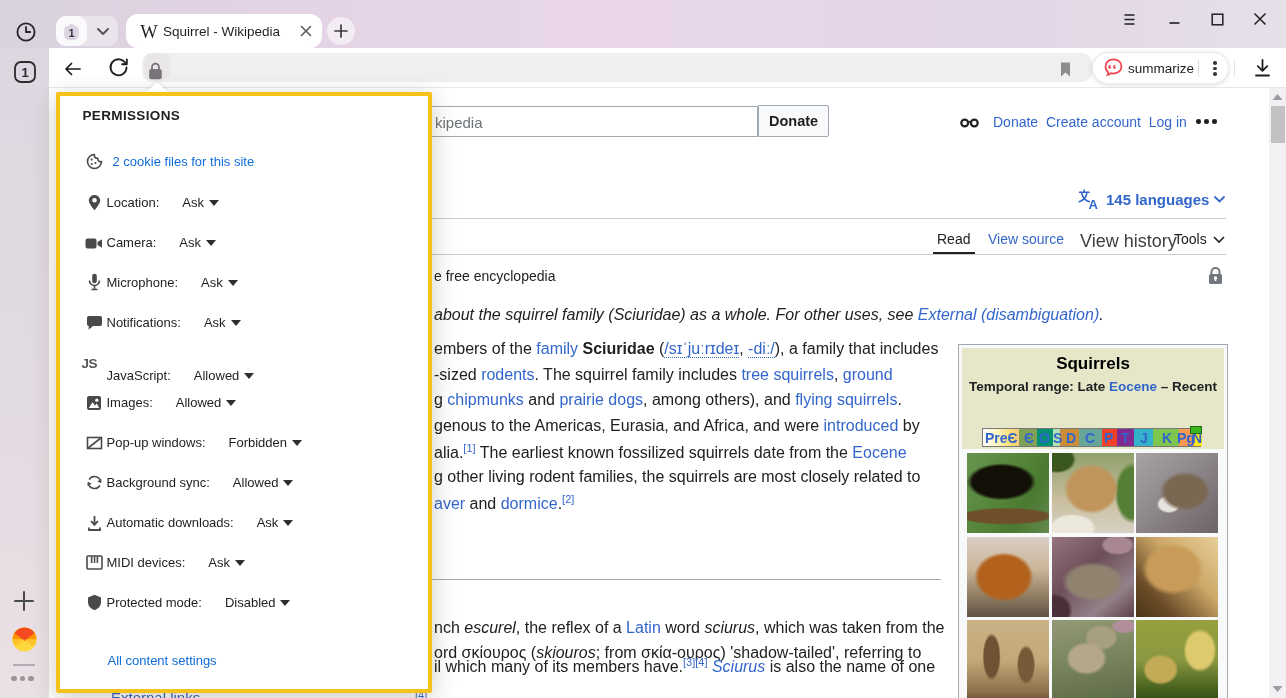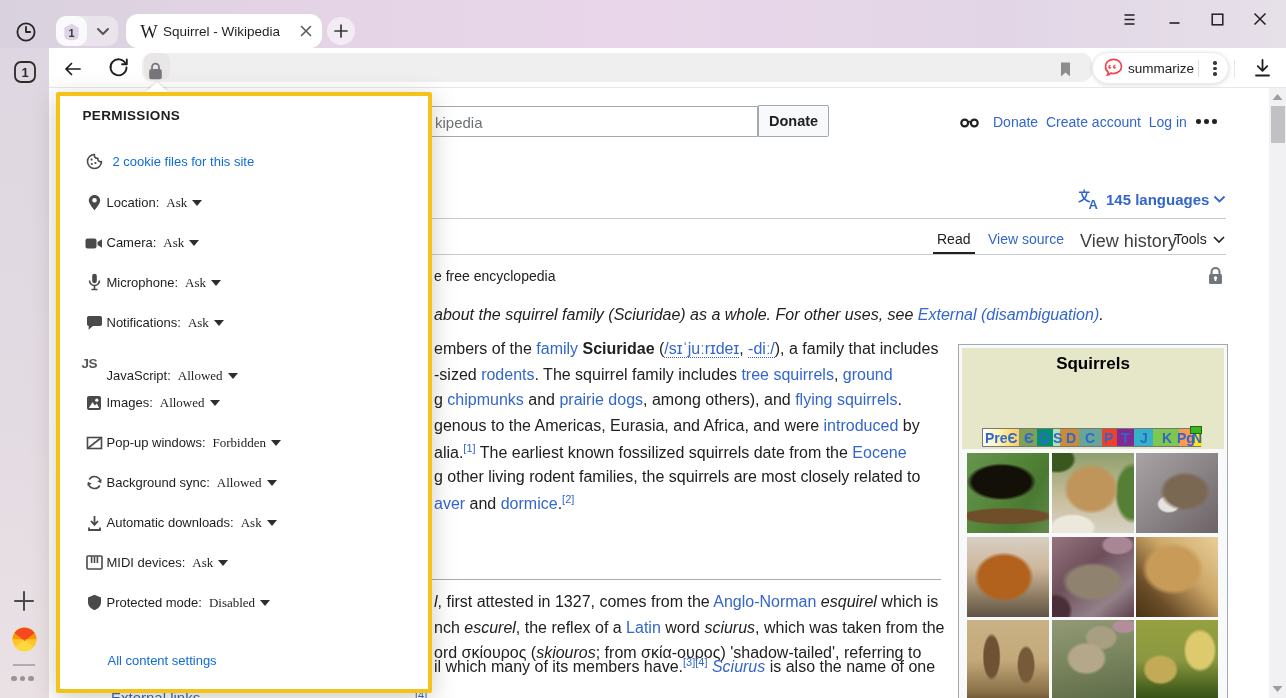--- a/index.html
+++ b/index.html
@@ -16,21 +16,21 @@
 #scrollbar { left:1269px; top:88px; width:17px; height:610px; background:#f1f0f2; }
 .line { position:absolute; white-space:nowrap; font-size:16px; color:#202122; }
 a.wl { color:#3366cc; text-decoration:none; }
 sup { font-size:11px; color:#3366cc; }
 
 #panel { left:55.5px; top:92px; width:376px; height:601px; background:#fff;
   border:4.5px solid #f5c21a; border-radius:2px; box-shadow:0 6px 24px rgba(60,50,20,.25); z-index:50; }
 #panel .row { position:absolute; left:47px; height:20px; font-size:13px; color:#1e1e1e; white-space:nowrap; }
 .caret { display:inline-block; width:0; height:0; border-left:5.5px solid transparent; border-right:5.5px solid transparent; border-top:6.5px solid #2e2e2e; margin-left:5px; vertical-align:1.5px; }
 #panel .pblue, .pblue { color:#0f6bd7 !important; }
-.val { margin-left:7px;font-family:Liberation Serif, serif; }
+.val { margin-left:23px; }
 .pic { color:#4a4a4a; }
 .cell { width:82px; height:80px; }
 #ptri { left:146px; top:82px; width:0; height:0; border-left:11px solid transparent; border-right:11px solid transparent; border-bottom:10px solid #fff; z-index:51; filter:drop-shadow(0 -1px 1px rgba(0,0,0,.12)); }
 </style>
 </head>
 <body>
 <div class="abs" id="tabbar">
   <svg class="abs" style="left:15.5px;top:22px" width="20" height="20" viewBox="0 0 20 20">
       <circle cx="10" cy="10" r="8.6" fill="none" stroke="#252525" stroke-width="1.8"></circle>
       <path d="M10 5 V10 H14.2" fill="none" stroke="#252525" stroke-width="1.8" stroke-linecap="round" stroke-linejoin="round"></path>
@@ -172,29 +172,29 @@
     </svg>
   <div class="line" style="left:385px;top:218px;font-style:italic">about the squirrel family (Sciuridae) as a whole. For other uses, see <a class="wl">External (disambiguation)</a>.</div>
   <div class="line" style="left:385px;top:252px">embers of the <a class="wl">family</a> <b>Sciuridae</b> (<a class="wl" style="border-bottom:1px dotted #3366cc">/sɪˈjuːrɪdeɪ</a>, <a class="wl" style="border-bottom:1px dotted #3366cc">-diː/</a>), a family that includes</div>
   <div class="line" style="left:385px;top:277.5px">-sized <a class="wl">rodents</a>. The squirrel family includes <a class="wl">tree squirrels</a>, <a class="wl">ground</a></div>
   <div class="line" style="left:385px;top:303px">g <a class="wl">chipmunks</a> and <a class="wl">prairie dogs</a>, among others), and <a class="wl">flying squirrels</a>.</div>
   <div class="line" style="left:385px;top:328.5px">genous to the Americas, Eurasia, and Africa, and were <a class="wl">introduced</a> by</div>
   <div class="line" style="left:385px;top:354px">alia.<sup>[1]</sup> The earliest known fossilized squirrels date from the <a class="wl">Eocene</a></div>
   <div class="line" style="left:385px;top:379.5px">g other living rodent families, the squirrels are most closely related to</div>
   <div class="line" style="left:385px;top:405px"><a class="wl">aver</a> and <a class="wl">dormice</a>.<sup>[2]</sup></div>
   <div class="abs" style="left:60px;top:491px;width:832px;height:1px;background:#a7abb1"></div>
-  <div class="line" style="left:385px;top:505px"><i>l</i>, first attested in 1327, comes from the <a class="wl">Anglo-Norman</a> <i>esquirel</i> which is</div>
   <div class="line" style="left:385px;top:530.5px">nch <i>escurel</i>, the reflex of a <a class="wl">Latin</a> word <i>sciurus</i>, which was taken from the</div>
   <div class="line" style="left:385px;top:556px">ord σκίουρος (<i>skiouros</i>; from σκία-ουρος) 'shadow-tailed', referring to</div>
   <div class="line" style="left:385px;top:568px">il which many of its members have.<sup>[3][4]</sup> <a class="wl"><i>Sciurus</i></a> is also the name of one</div>
   <div class="abs" style="left:62px;top:601px;font-size:15px;color:#3366cc">External links</div>
   <div class="abs" style="left:366px;top:601px;font-size:11px;color:#3366cc">[4]</div>
   <div class="abs" id="infobox" style="left:909px;top:256px;width:270px;height:500px;border:1px solid #a2a9b1;background:#f8f9fa">
     <div class="abs" style="left:3px;top:3px;width:262px;height:101px;background:#e6e7c8"></div>
     <div class="abs" style="left:3px;top:9px;width:262px;text-align:center;font-size:17px;font-weight:bold;color:#000">Squirrels</div>
+    <div class="abs" style="left:3px;top:34px;width:262px;text-align:center;font-size:13.5px;font-weight:bold;color:#202122;white-space:nowrap">Temporal range: Late <a class="wl" style="font-weight:bold">Eocene</a> – Recent</div>
     <div class="abs" id="tsbar" style="left:23px;top:83px;width:219px;height:19px;border:1px solid #777;background:#fff">
       <div class="abs" style="left:0;top:0;height:17px;width:36px;background:linear-gradient(90deg,#ffffff 0%,#fdf3b2 45%,#fbdc6e 80%,#f6c97e 100%)"></div>
       <div class="abs" style="left:36px;top:0;height:17px;width:18px;background:#7fa056"></div>
       <div class="abs" style="left:54px;top:0;height:17px;width:16px;background:#009270"></div>
       <div class="abs" style="left:70px;top:0;height:17px;width:7px;background:#b3e1b6"></div>
       <div class="abs" style="left:77px;top:0;height:17px;width:19px;background:#cb8c37"></div>
       <div class="abs" style="left:96px;top:0;height:17px;width:23px;background:#67a599"></div>
       <div class="abs" style="left:119px;top:0;height:17px;width:15px;background:#f04028"></div>
       <div class="abs" style="left:134px;top:0;height:17px;width:17px;background:#812b92"></div>
       <div class="abs" style="left:151px;top:0;height:17px;width:18.5px;background:#34b2c9"></div>

